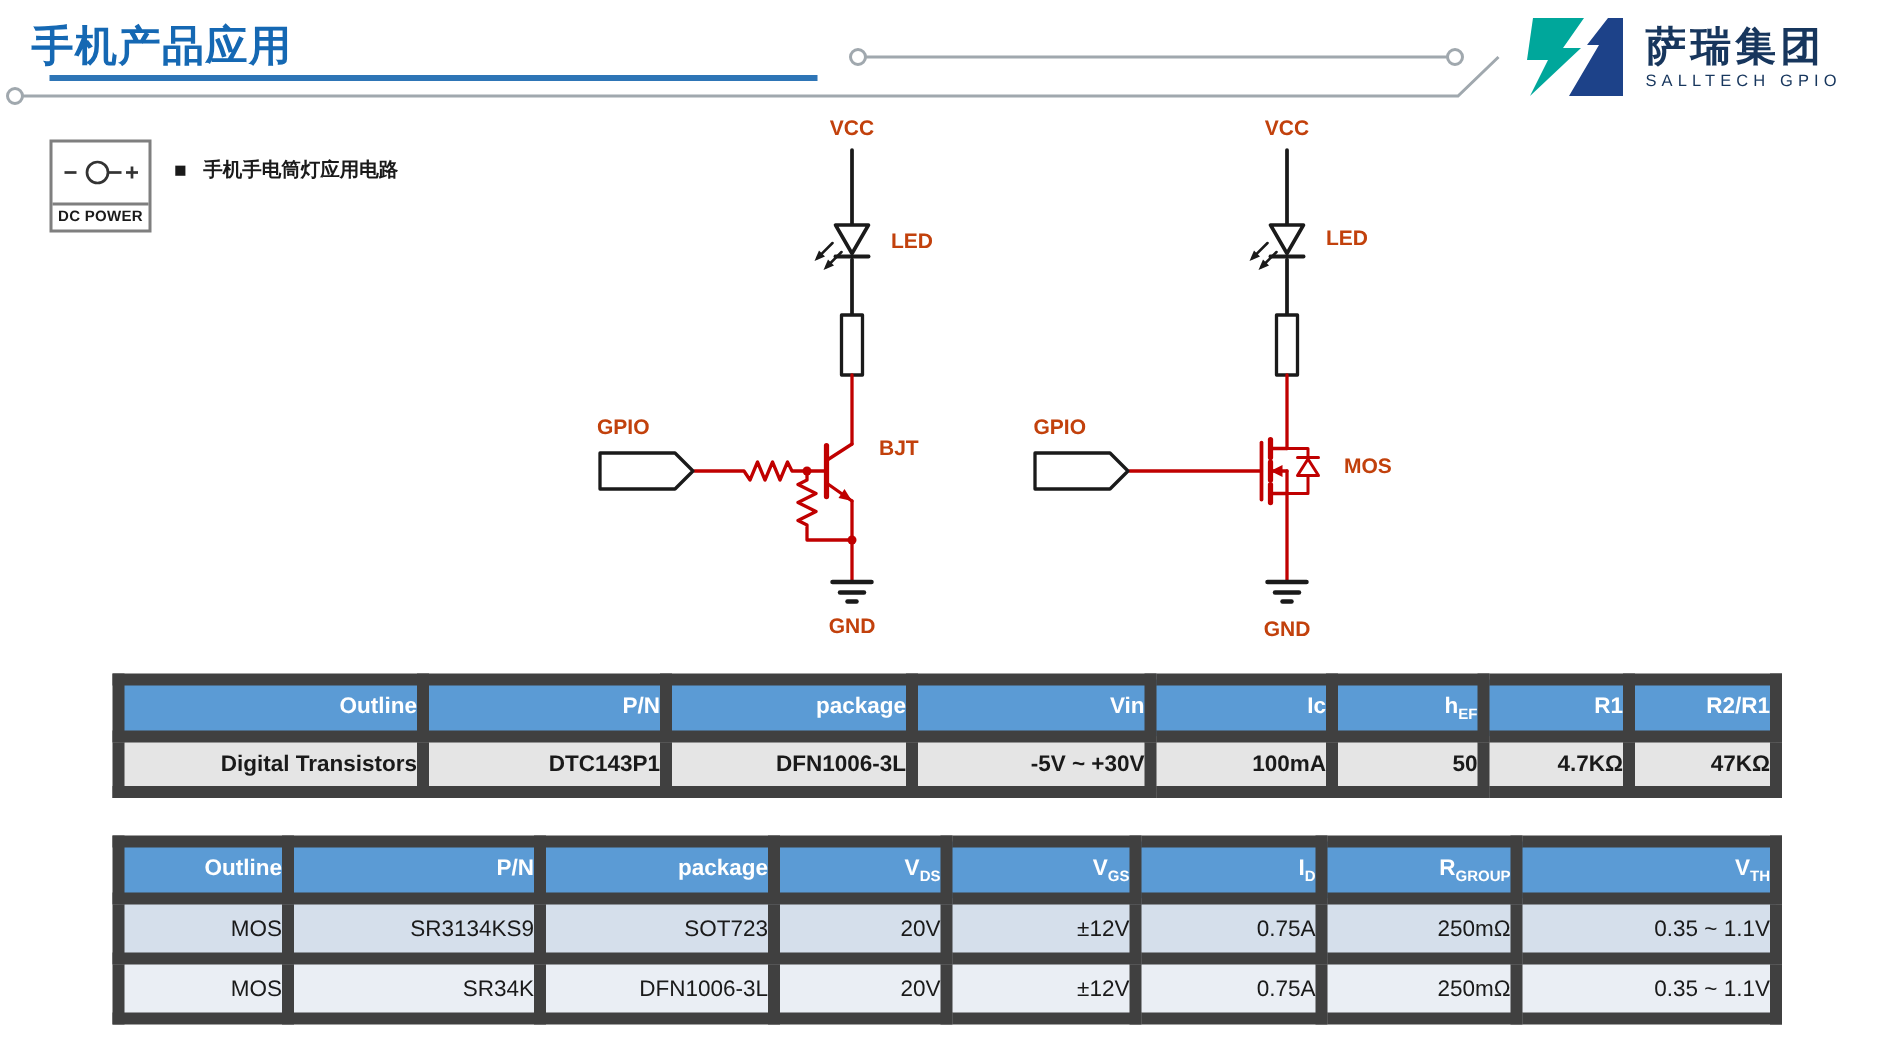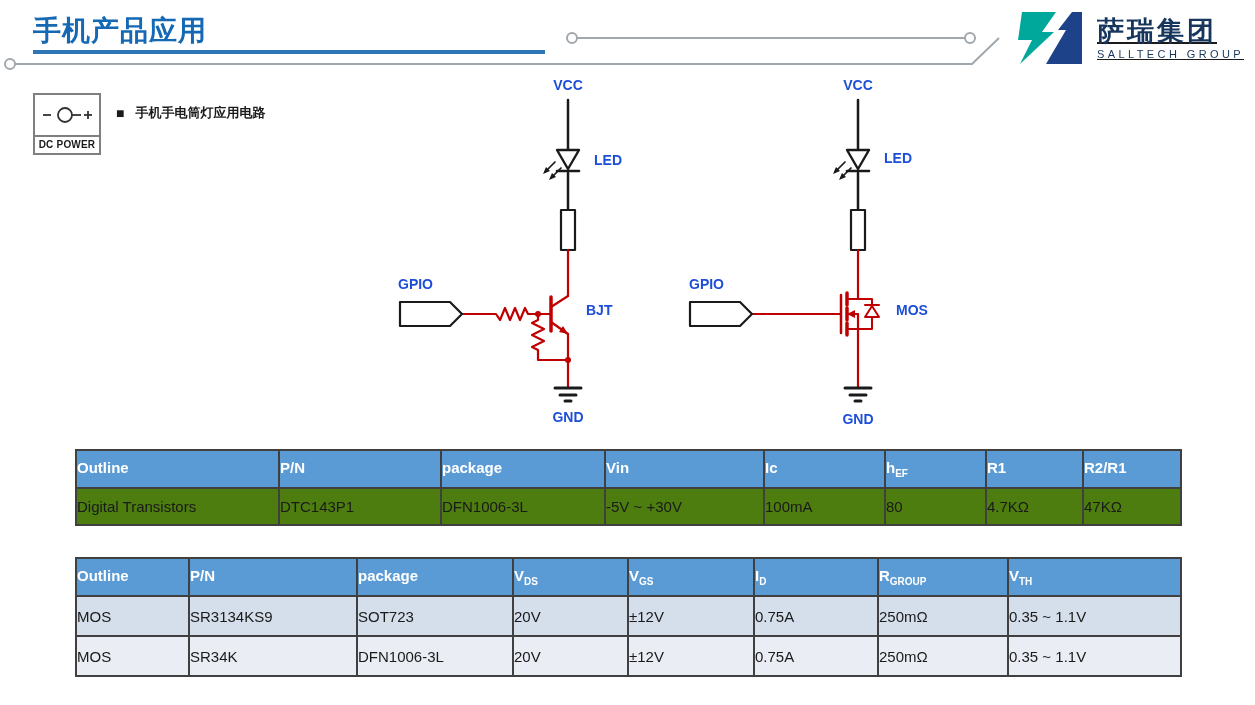--- a/index.html
+++ b/index.html
@@ -4,52 +4,52 @@
 <style>
   * { margin:0; padding:0; box-sizing:border-box; }
   html,body { width:1255px; height:705px; }
   body {
     position:relative; background:#ffffff; overflow:hidden;
     font-family:"Liberation Sans","DejaVu Sans",sans-serif; color:#1a1a1a;
   }
   .abs { position:absolute; }
 
   
-  .page-title { left:33px; top:12px; font-size:28px; font-weight:bold; color:#1568b3; letter-spacing:1px; }
+  .page-title { left:21px; top:12px; font-size:28px; font-weight:bold; color:#1568b3; letter-spacing:1px; }
   .title-underline { left:33px; top:50px; width:512px; height:4px; background:#2e75b6; }
 
   
-  .logo { left:1012px; top:8px; display:flex; align-items:center; gap:9px;text-decoration:underline; }
+  .logo { left:1012px; top:8px; display:flex; align-items:center; gap:9px; }
   .logo-text { display:flex; flex-direction:column; }
   .logo-cn { font-size:27px; font-weight:bold; color:#17365d; letter-spacing:3px; line-height:1.15; }
   .logo-en { font-size:11px; color:#17365d; letter-spacing:3.4px; margin-top:1px; }
 
   
   .dc-badge { left:33px; top:93px; width:68px; height:62px; border:2px solid #7f7f7f; background:#fff; display:flex; flex-direction:column; }
   .dc-sym { flex:1; display:flex; align-items:center; justify-content:center; }
   .dc-lbl { border-top:2px solid #7f7f7f; font-size:10px; font-weight:bold; text-align:center; padding:2px 0 3px; letter-spacing:0.2px; }
 
   
   .section-heading { left:116px; top:104px; display:flex; align-items:center; gap:11px; }
   .section-bullet { font-size:14px; line-height:1; }
   .section-text { font-size:13px; font-weight:bold; }
 
   
-  .circuit-label { position:absolute; font-size:14px; font-weight:bold; color:#1d4ed8; }
+  .circuit-label { position:absolute; font-size:14px; font-weight:bold; color:#c2410c; }
   .ctr { text-align:center; }
 
   
   .data-table { position:absolute; left:75px; width:1105px; }
   table { border-collapse:collapse; width:100%; table-layout:fixed; }
-  th,td { border:2px solid #404040; text-align:left; vertical-align:middle; font-size:15px; padding:0; }
+  th,td { border:8px solid #404040; text-align:right; vertical-align:middle; font-size:15px; padding:0; }
   th { background:#5b9bd5; color:#ffffff; font-weight:bold; height:38px; }
   sub { font-size:10px; }
   #table1 { top:449px; }
   #table2 { top:557px; }
-  #table1 td { background:#4d7c0f; height:37px; }
+  #table1 td { background:#e5e5e5; height:37px;font-weight:bold; }
   #table2 tr.r0 td { background:#d5dfeb; height:40px; }
   #table2 tr.r1 td { background:#eaeef4; height:40px; }
 </style>
 </head>
 <body>
 
 <svg class="abs" style="left:0;top:0" width="1255" height="80" viewBox="0 0 1255 80">
   <line x1="577" y1="38" x2="965" y2="38" stroke="#a0a8ae" stroke-width="2"></line>
   <circle cx="572" cy="38" r="5" fill="#ffffff" stroke="#a0a8ae" stroke-width="2"></circle>
   <circle cx="970" cy="38" r="5" fill="#ffffff" stroke="#a0a8ae" stroke-width="2"></circle>
@@ -60,21 +60,21 @@
 <div class="abs page-title">手机产品应用</div>
 <div class="abs title-underline"></div>
 
 <div class="abs logo">
   <svg width="76" height="60" viewBox="0 0 76 60">
     <polygon points="10,4 44,4 30,24 42,24 8,56 20,32 6,32" fill="#00a79b"></polygon>
     <polygon points="34,56 54,22 46,22 60,4 70,4 70,56" fill="#1d4289"></polygon>
   </svg>
   <div class="logo-text">
     <div class="logo-cn">萨瑞集团</div>
-    <div class="logo-en">SALLTECH GROUP</div>
+    <div class="logo-en">SALLTECH GPIO</div>
   </div>
 </div>
 
 <div class="abs dc-badge">
   <div class="dc-sym">
     <svg width="58" height="26" viewBox="0 0 58 26">
       <line x1="5" y1="13" x2="13" y2="13" stroke="#333" stroke-width="1.8"></line>
       <circle cx="27" cy="13" r="7" fill="none" stroke="#333" stroke-width="1.8"></circle>
       <line x1="34" y1="13" x2="43" y2="13" stroke="#333" stroke-width="1.8"></line>
       <line x1="46" y1="13" x2="54" y2="13" stroke="#333" stroke-width="1.8"></line>
@@ -160,21 +160,21 @@
       <line x1="850" y1="395" x2="866" y2="395"></line>
       <line x1="855" y1="401" x2="861" y2="401"></line>
     </g>
     <polygon points="690,302 740,302 752,314 740,326 690,326" fill="#ffffff" stroke="#1a1a1a" stroke-width="2.2"></polygon>
   </g>
 </svg>
 
 <div class="circuit-label ctr" style="left:547px;top:77px;width:42px">VCC</div>
 <div class="circuit-label" style="left:594px;top:152px">LED</div>
 <div class="circuit-label" style="left:398px;top:276px">GPIO</div>
-<div class="circuit-label" style="left:586px;top:302px">BJT</div>
+<div class="circuit-label" style="left:586px;top:290px">BJT</div>
 <div class="circuit-label ctr" style="left:547px;top:409px;width:42px">GND</div>
 
 <div class="circuit-label ctr" style="left:837px;top:77px;width:42px">VCC</div>
 <div class="circuit-label" style="left:884px;top:150px">LED</div>
 <div class="circuit-label" style="left:689px;top:276px">GPIO</div>
 <div class="circuit-label" style="left:896px;top:302px">MOS</div>
 <div class="circuit-label ctr" style="left:837px;top:411px;width:42px">GND</div>
 
 <div class="data-table" id="table1">
   <table>
@@ -200,21 +200,21 @@
         <th><span>R2/R1</span><sub></sub></th>
       </tr>
     </thead>
     <tbody>
       <tr>
         <td>Digital Transistors</td>
         <td>DTC143P1</td>
         <td>DFN1006-3L</td>
         <td>-5V ~ +30V</td>
         <td>100mA</td>
-        <td>80</td>
+        <td>50</td>
         <td>4.7KΩ</td>
         <td>47KΩ</td>
       </tr>
     </tbody>
   </table>
 </div>
 
 <div class="data-table" id="table2">
   <table>
     <colgroup>

